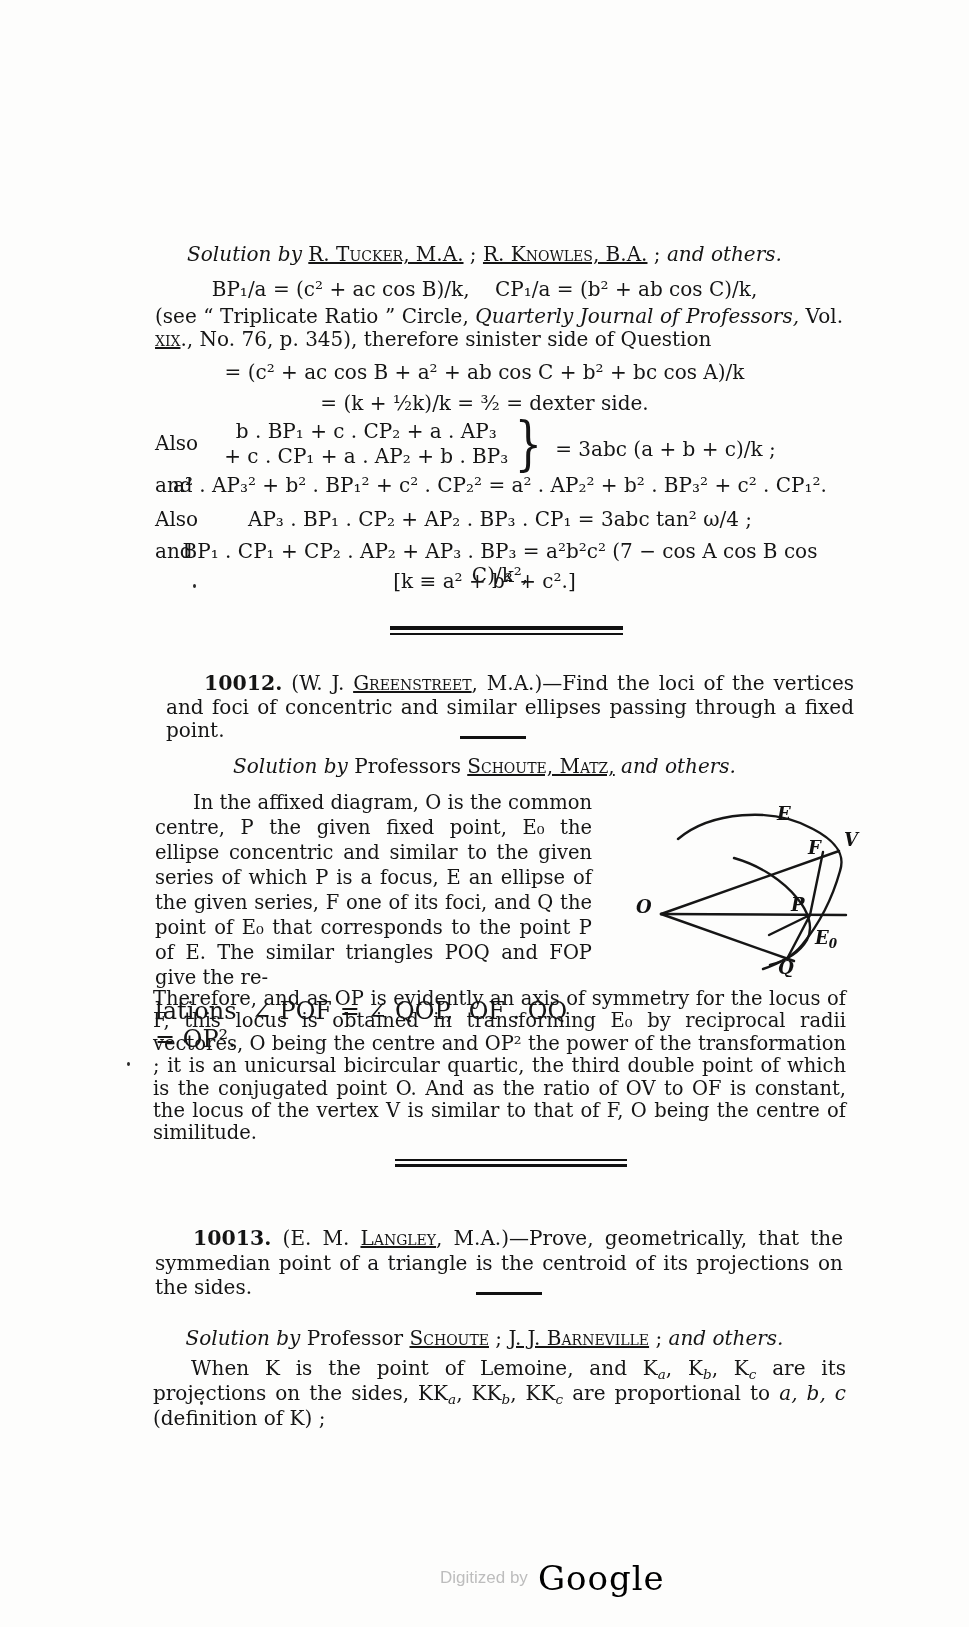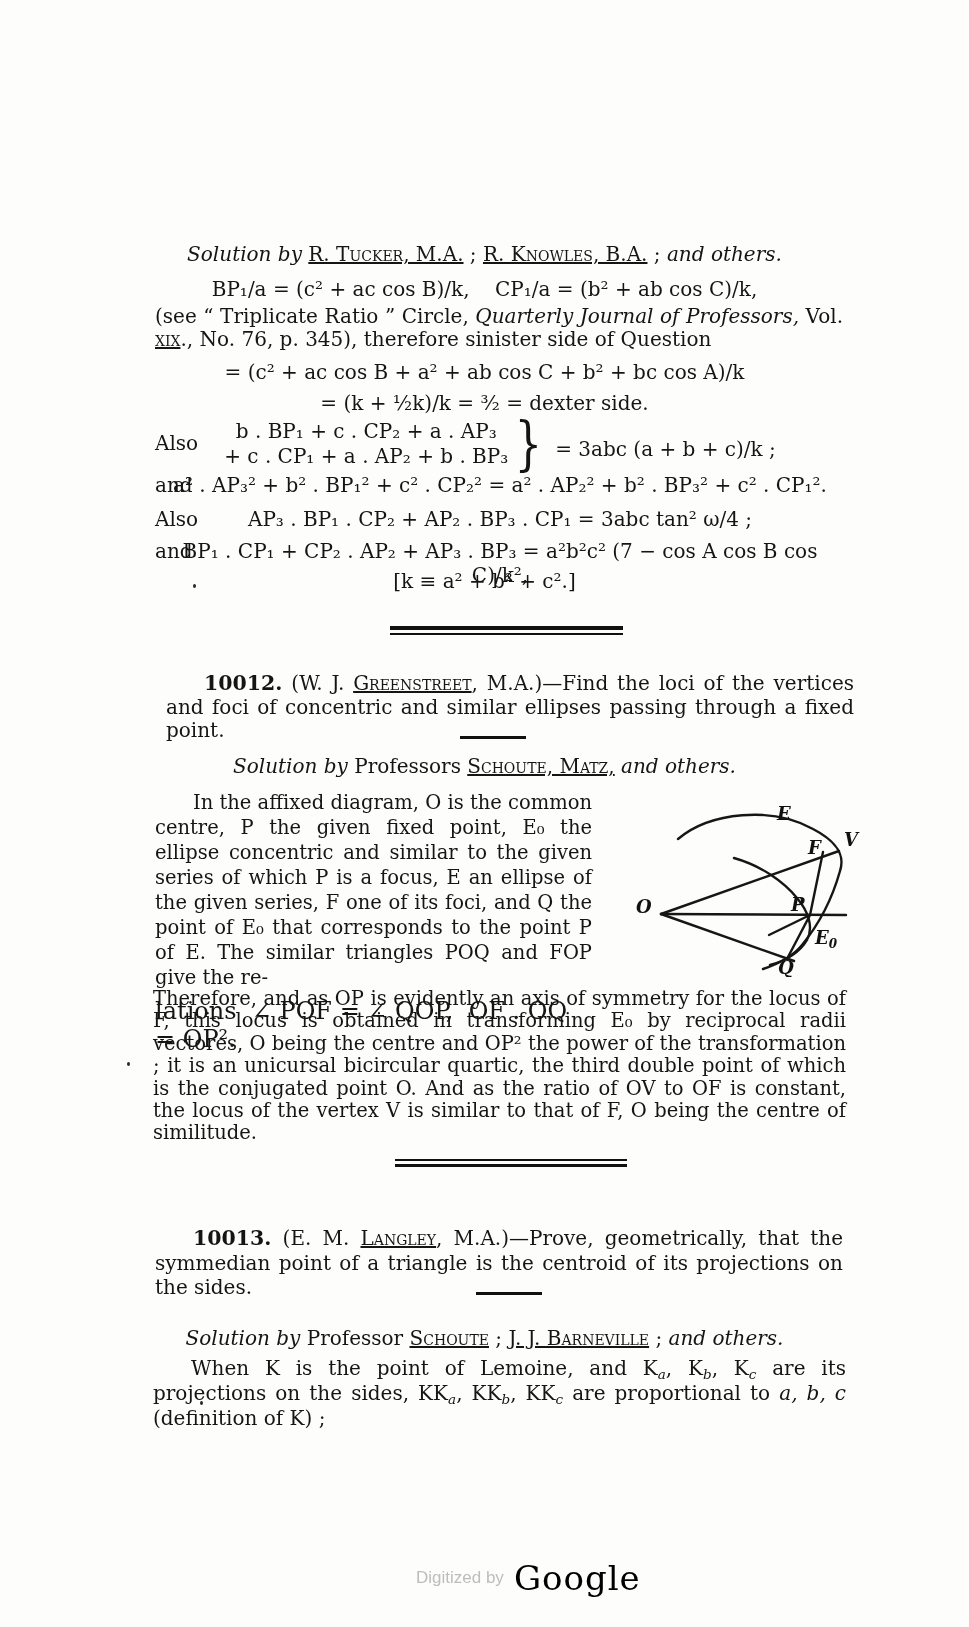--- a/index.html
+++ b/index.html
@@ -158,18 +158,18 @@
   </div>
 
   <div class="abs justify bodypara para3 indent" style="top:1356px;left:153px;width:693px;font-size:20px;">
     <span>When K is the point of Lemoine, and K</span><span class="sb it">a</span><span>, K</span><span class="sb it">b</span><span>, K</span><span class="sb it">c</span><span> are its projections on the sides,  KK</span><span class="sb it">a</span><span>, KK</span><span class="sb it">b</span><span>, KK</span><span class="sb it">c</span><span> are proportional to </span><span class="it">a, b, c</span><span> (definition of K) ;</span>
   </div>
 
   <div class="dot" style="left:193px;top:584px;"></div>
   <div class="dot" style="left:127px;top:1062px;"></div>
   <div class="dot" style="left:200px;top:1401px;"></div>
 
-  <div class="abs watermark" style="top:1558px;left:416px;">
+  <div class="abs watermark" style="top:1558px;left:440px;">
     <span class="wm-prefix">Digitized by</span>
     <span class="wm-logo">Google</span>
   </div>
 
 </div>
 
 </body></html>

